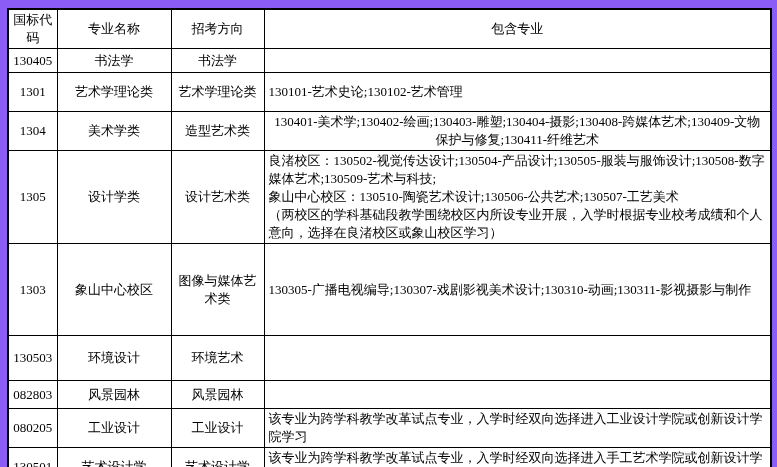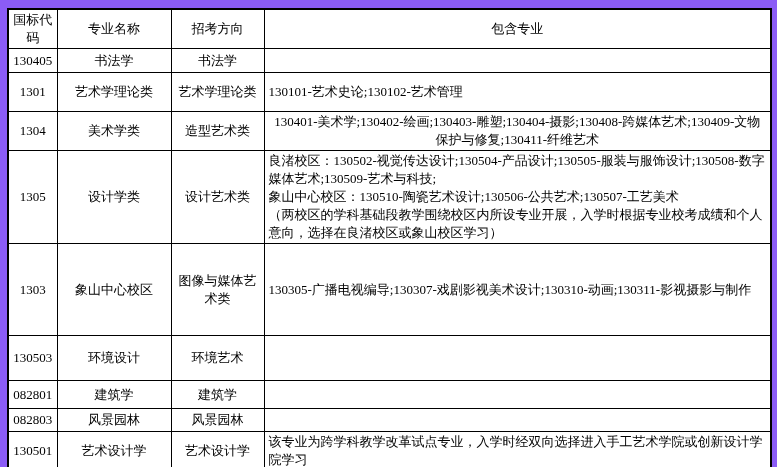--- a/index.html
+++ b/index.html
@@ -124,30 +124,30 @@
     <td>图像与媒体艺术类</td>
     <td class="majors">130305-广播电视编导;130307-戏剧影视美术设计;130310-动画;130311-影视摄影与制作</td>
   </tr>
         <tr>
     <td>130503</td>
     <td>环境设计</td>
     <td>环境艺术</td>
     <td class="majors"></td>
   </tr>
         <tr>
-    <td>082801</td>
-    <td>建筑学</td>
-    <td>建筑学</td>
-    <td class="majors"></td>
-  </tr>
-        <tr>
     <td>082803</td>
     <td>风景园林</td>
     <td>风景园林</td>
     <td class="majors"></td>
+  </tr>
+        <tr>
+    <td>080205</td>
+    <td>工业设计</td>
+    <td>工业设计</td>
+    <td class="majors">该专业为跨学科教学改革试点专业，入学时经双向选择进入工业设计学院或创新设计学院学习</td>
   </tr>
         <tr>
     <td>130501</td>
     <td>艺术设计学</td>
     <td>艺术设计学</td>
     <td class="majors">该专业为跨学科教学改革试点专业，入学时经双向选择进入手工艺术学院或创新设计学院学习</td>
   </tr>
       </tbody>
   </table>
 </div>

